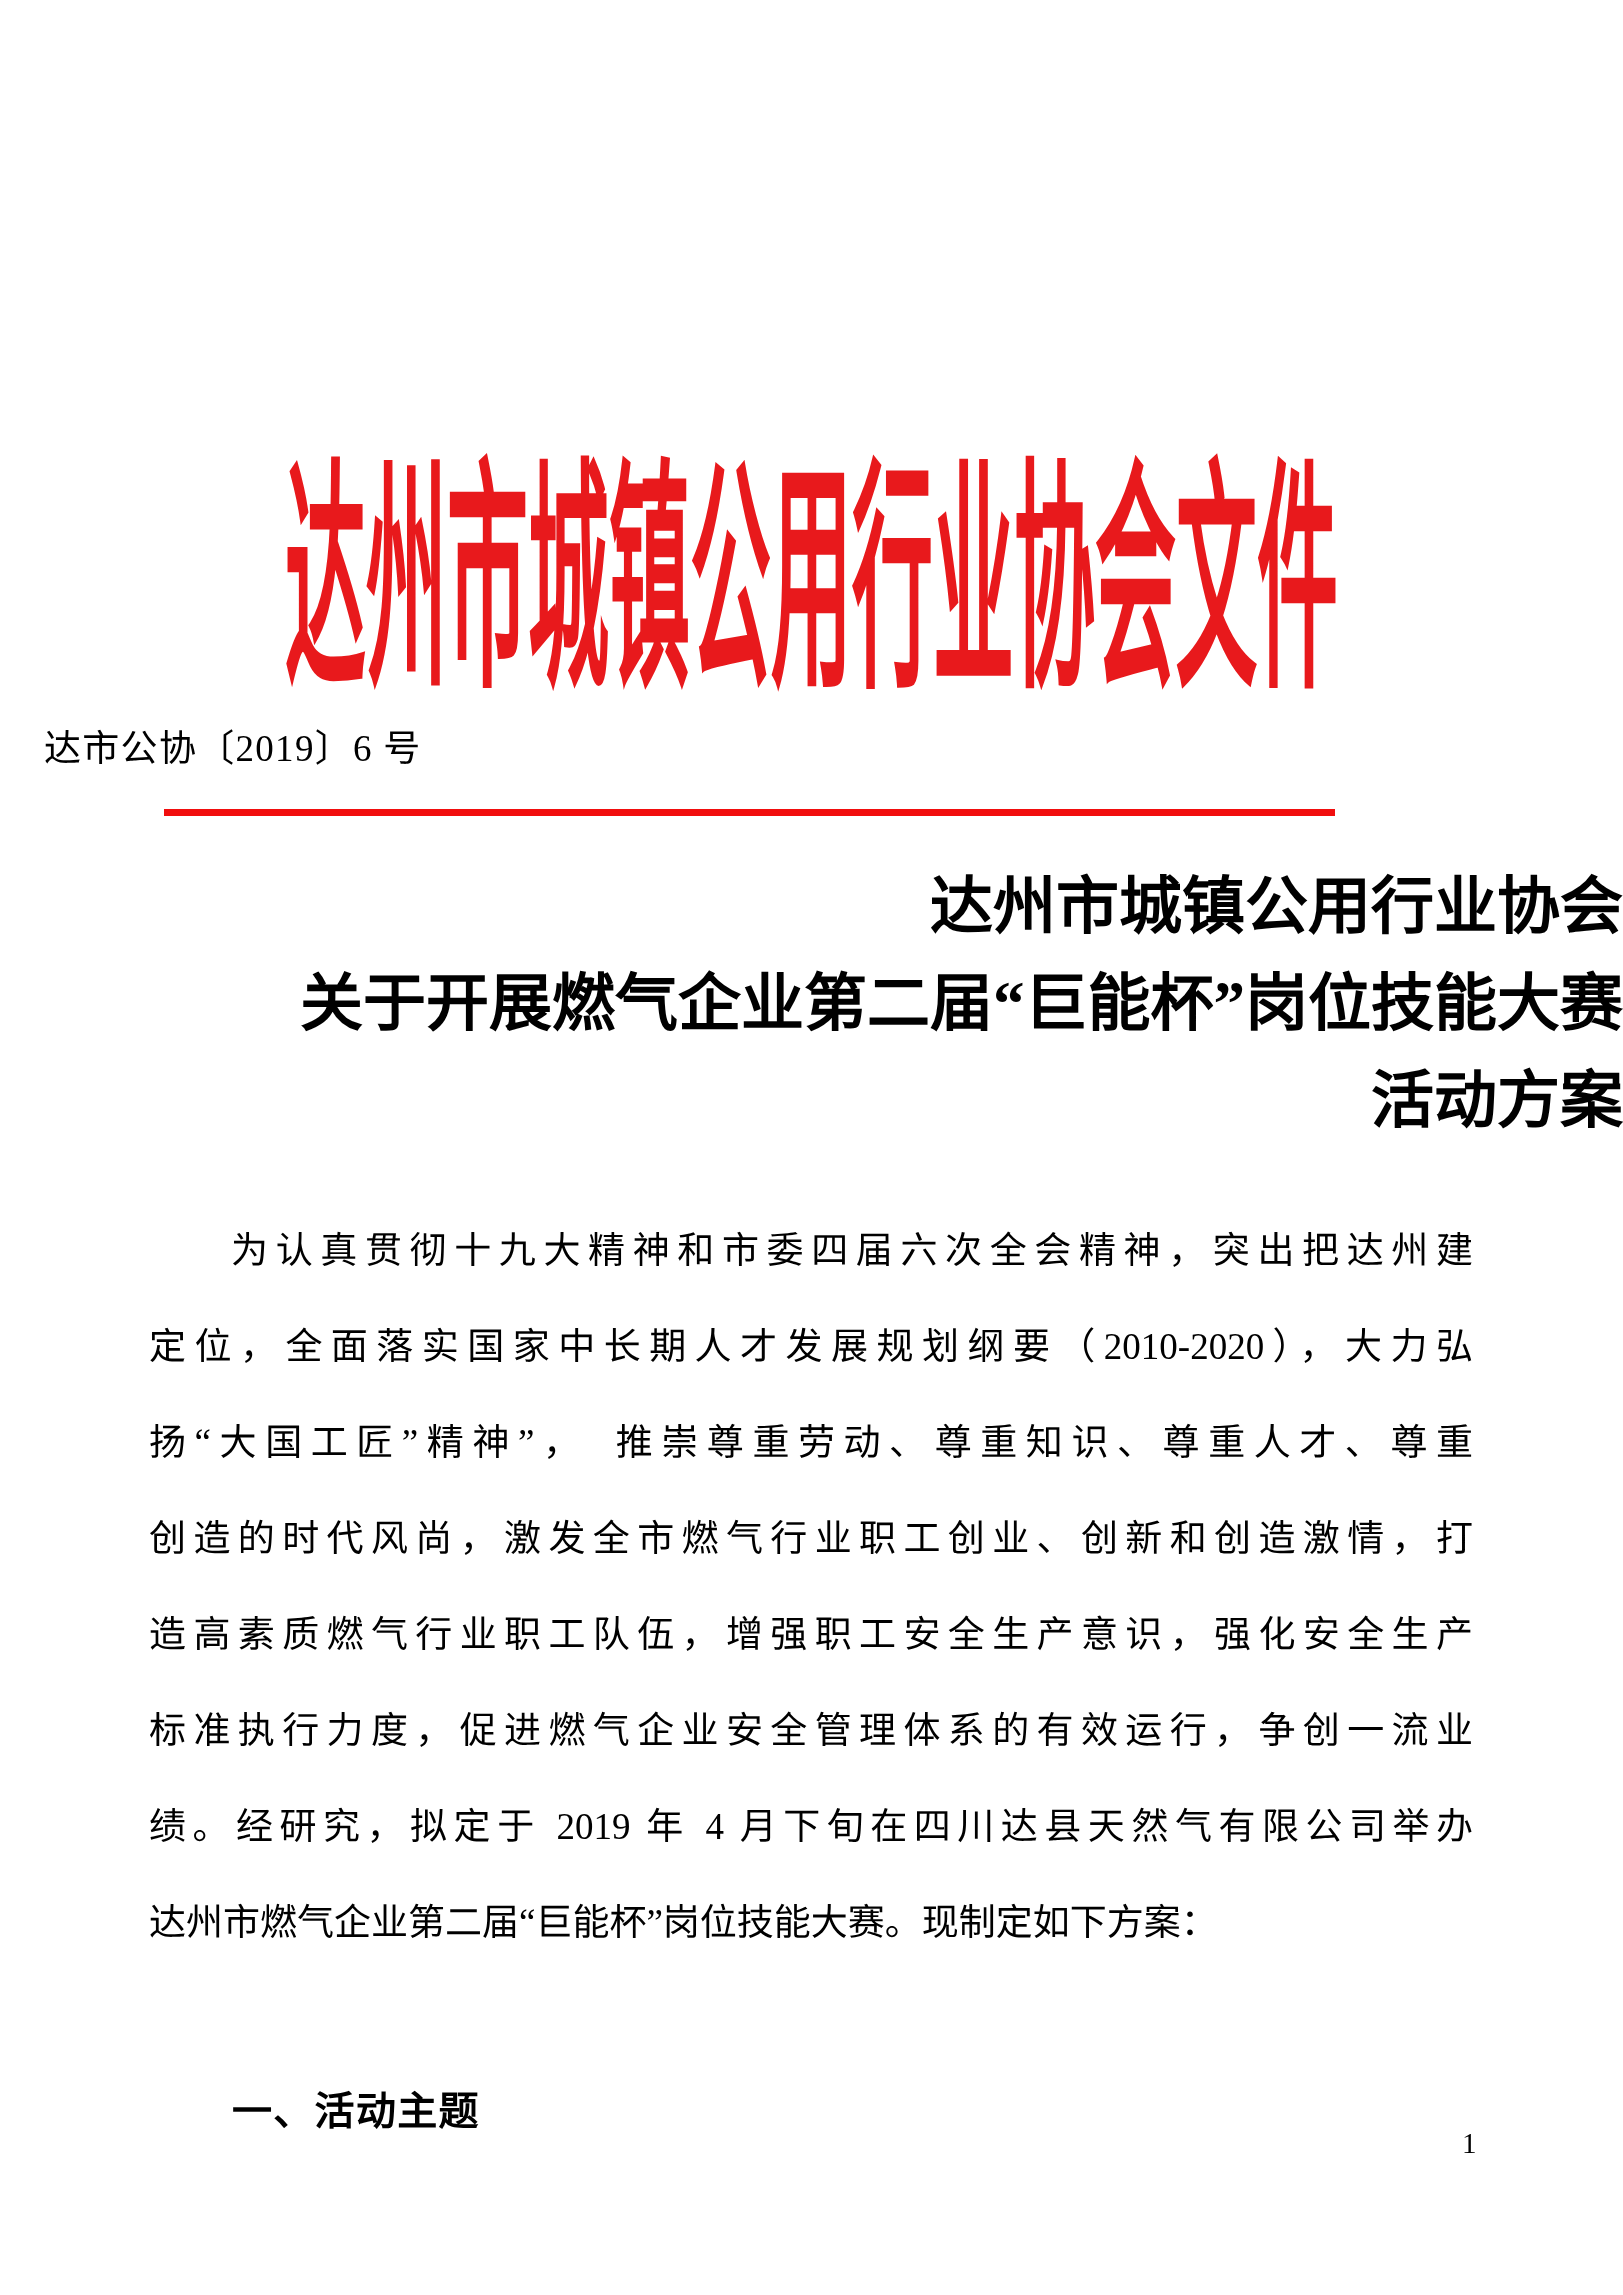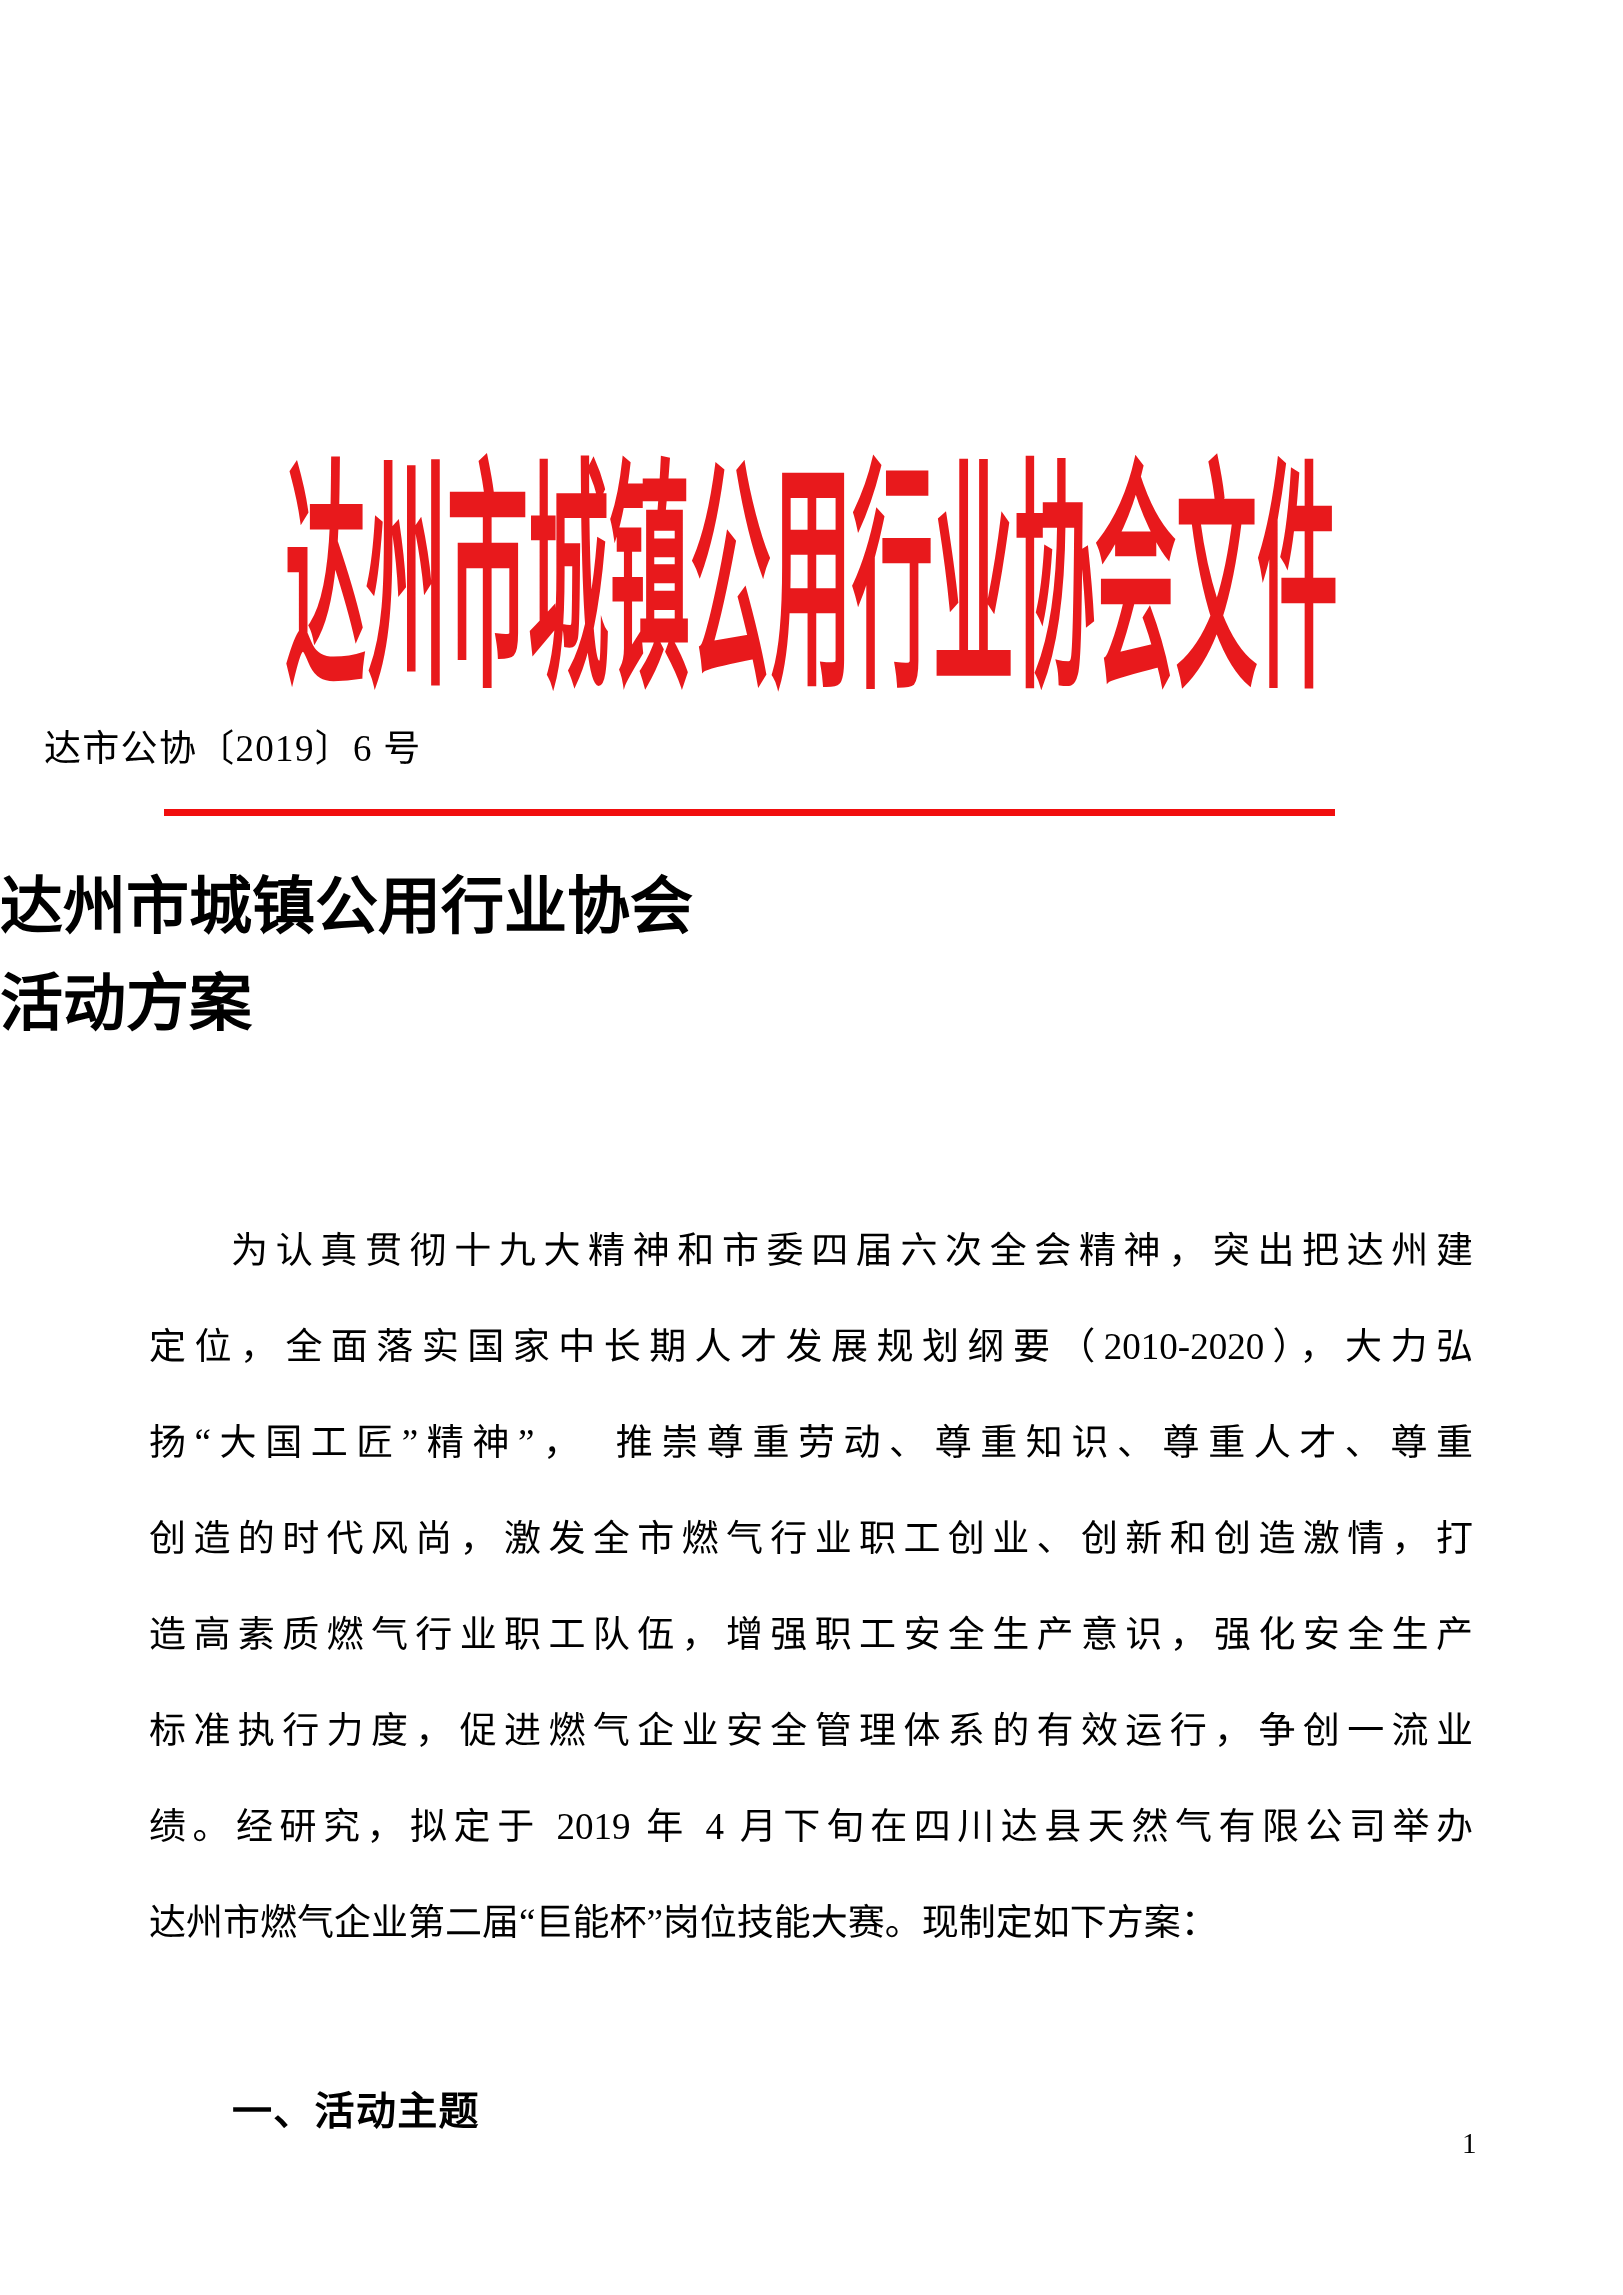--- a/index.html
+++ b/index.html
@@ -64,21 +64,21 @@
     height: 7.2px;
     background: var(--line-red, #f10e0e);
   }
 
   
   .title-block {
     position: absolute;
     top: 859px;
     left: 0;
     width: 100%;
-    text-align: left;
+    text-align: right;
     font-weight: bold;
     font-size: 63px;
     line-height: 97px;
     font-family: "Liberation Serif", "DejaVu Serif", serif;
     white-space: nowrap;
   }
 
   
   .body-block {
     position: absolute;
@@ -133,20 +133,21 @@
   <div class="banner">
     <span class="banner-text">达州市城镇公用行业协会文件</span>
   </div>
 
   <div class="doc-number">达市公协〔2019〕6 号</div>
 
   <div class="red-line"></div>
 
   <div class="title-block">
     <div class="title-line">达州市城镇公用行业协会</div>
+    <div class="title-line">关于开展燃气企业第二届“巨能杯”岗位技能大赛</div>
     <div class="title-line">活动方案</div>
   </div>
 
   <div class="body-block">
     <div class="bline first">为认真贯彻十九大精神和市委四届六次全会精神，突出把达州建</div>
     <div class="bline">定位，全面落实国家中长期人才发展规划纲要（2010-2020），大力弘</div>
     <div class="bline">扬“大国工匠”精神”，　推崇尊重劳动、尊重知识、尊重人才、尊重</div>
     <div class="bline">创造的时代风尚，激发全市燃气行业职工创业、创新和创造激情，打</div>
     <div class="bline">造高素质燃气行业职工队伍，增强职工安全生产意识，强化安全生产</div>
     <div class="bline">标准执行力度，促进燃气企业安全管理体系的有效运行，争创一流业</div>

